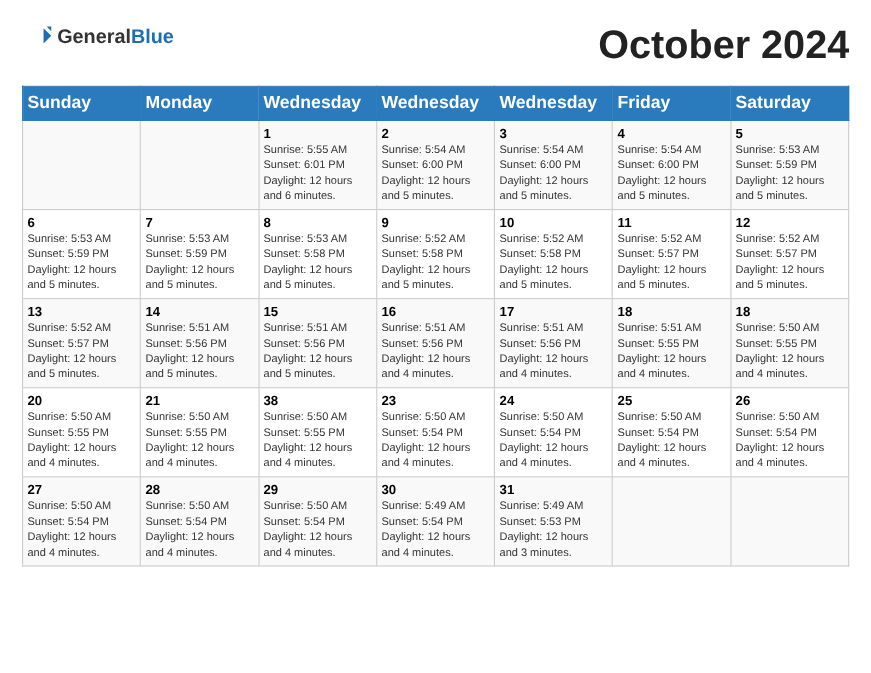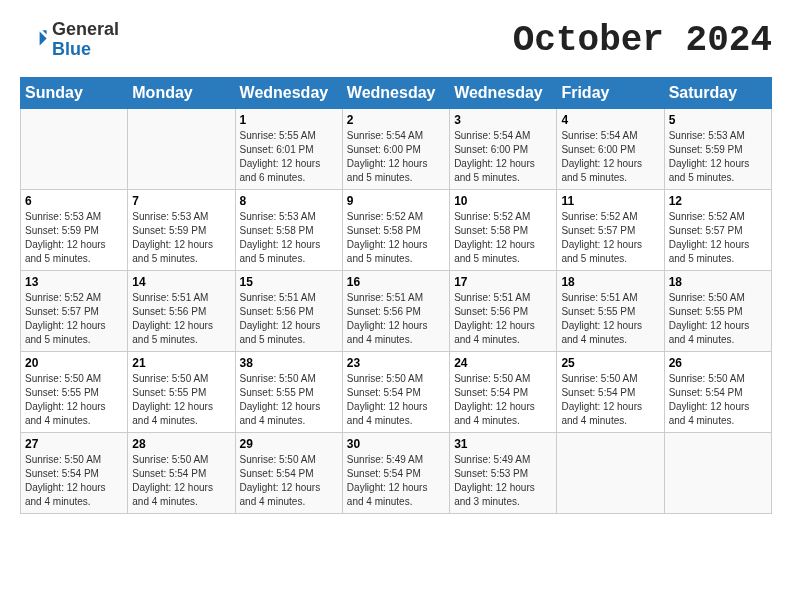--- a/index.html
+++ b/index.html
@@ -16,34 +16,33 @@
       align-items: flex-start;
       margin-bottom: 16px;
     }
     .logo {
       display: flex;
       align-items: center;
       gap: 4px;
     }
     .logo-text {
       display: flex;
-      flex-direction: column;
+      flex-direction: row;
       font-size: 18px;
       font-weight: bold;
       line-height: 1.1;
     }
     .logo-general { color: #333; }
     .logo-blue { color: #1a6fb5; }
     .logo-icon {
       width: 28px;
       height: 28px;
     }
     .title-block {
       text-align: left;
-      font-family: Liberation Mono, monospace;
     }
     .month-year {
       font-size: 36px;
       font-weight: bold;
       color: #222;
     }
     .location {
       font-size: 16px;
       color: #444;
     }

